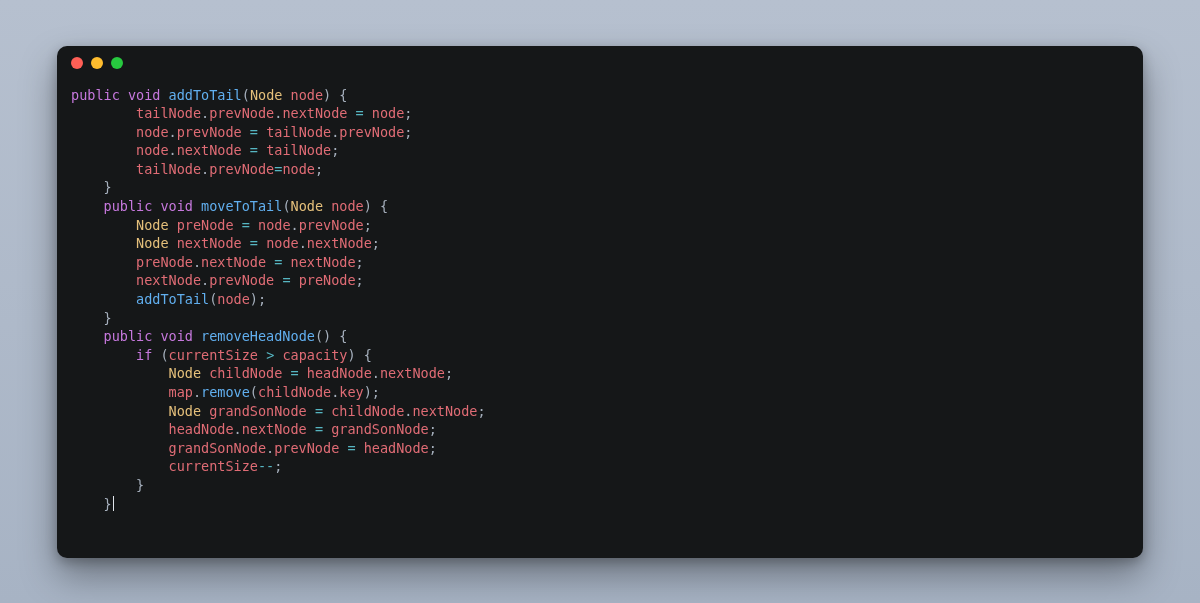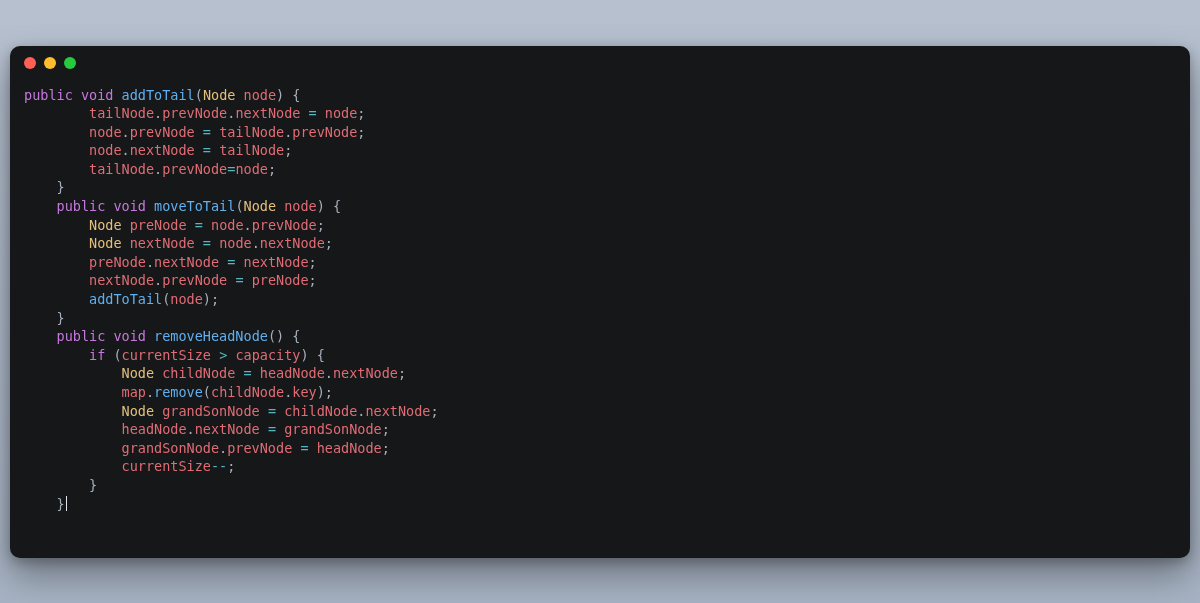--- a/index.html
+++ b/index.html
@@ -5,21 +5,21 @@
   * { margin: 0; padding: 0; box-sizing: border-box; }
   html, body { width: 1200px; height: 603px; }
   body {
     background: linear-gradient(180deg, #b6c0cf 0%, #a7b3c4 100%);
     font-family: ui-monospace, "SF Mono", Menlo, Consolas, monospace;
     display: flex;
     align-items: center;
     justify-content: center;
   }
   .window {
-    width: 1180px;
+    width: 1086px;
     height: 512px;
     background: #151718;
     border-radius: 10px;
     box-shadow: 0 18px 36px rgba(0,0,0,0.35), 0 4px 12px rgba(0,0,0,0.25);
     overflow: hidden;
     display: flex;
     flex-direction: column;
   }
   .titlebar {
     height: 34px;

